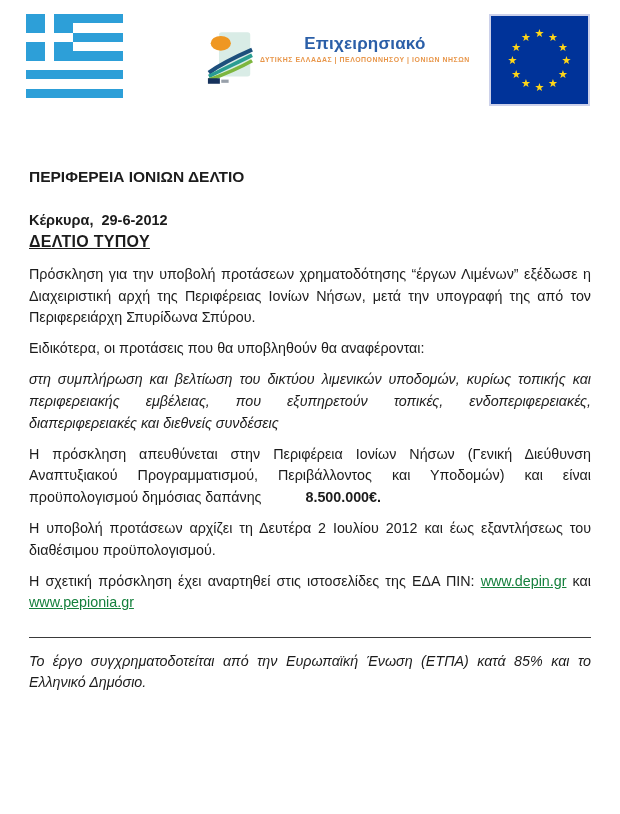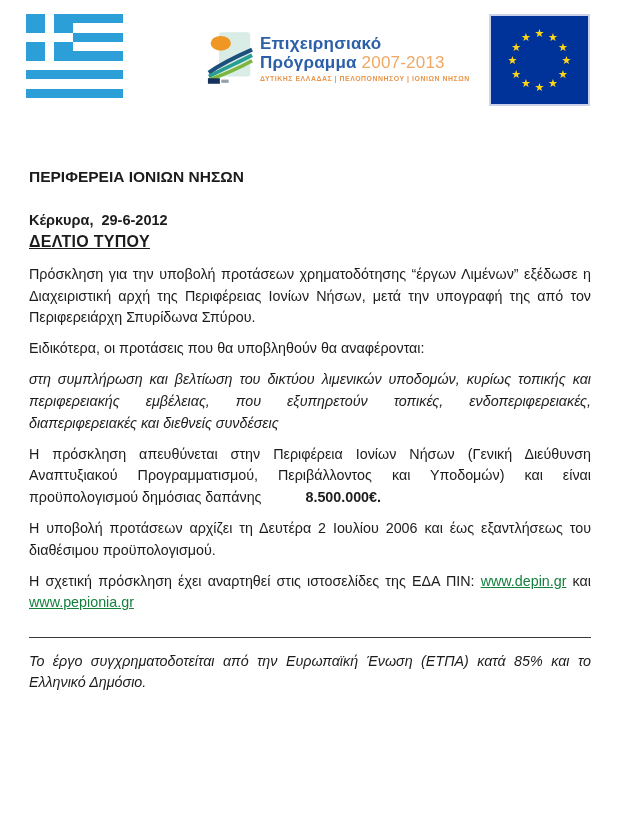--- a/index.html
+++ b/index.html
@@ -31,21 +31,21 @@
     position: absolute; left: 18.7px; top: 0;
     width: 9.33px; height: 46.7px; background: #ffffff;
   }
   .greek-flag .cross-h {
     position: absolute; left: 0; top: 18.7px;
     width: 46.7px; height: 9.33px; background: #ffffff;
   }
 
   .ep-logo { position: absolute; left: 207px; top: 29px; display: flex; }
   .ep-icon { width: 46px; height: 58px; flex: 0 0 auto; }
-  .ep-text { margin-left: 7px; margin-top: 5px; white-space: nowrap; }
+  .ep-text { margin-left: 7px; margin-top: 5px; white-space: nowrap; text-align: center; }
   .ep-line1 { font-size: 17px; font-weight: bold; color: #2b5fa8; line-height: 19px; letter-spacing: .2px; }
   .ep-line2 { font-size: 17px; font-weight: bold; color: #2b5fa8; line-height: 19px; letter-spacing: .2px; }
   .ep-years { font-weight: normal; color: #f0a862; }
   .ep-sub { font-size: 6.9px; color: #e8964a; letter-spacing: .55px; margin-top: 3px; font-weight: bold; }
 
   .eu-flag {
     position: absolute; left: 489px; top: 14px;
     width: 97px; height: 88px;
     background: #003399;
     border: 2px solid #ccd1ea;
@@ -104,21 +104,20 @@
         <rect x="13" y="2" width="34" height="48" rx="3" fill="#d9ece6"></rect>
         <ellipse cx="15" cy="14" rx="11" ry="8" fill="#ef9722"></ellipse>
         <path d="M2,46 C16,36 33,28 49,21" stroke="#1d4f7c" stroke-width="4.5" fill="none"></path>
         <path d="M2,50 C18,42 35,34 49,27" stroke="#2a9d92" stroke-width="4" fill="none"></path>
         <path d="M2,54 C18,48 35,41 49,33" stroke="#7db63e" stroke-width="4" fill="none"></path>
         <rect x="1" y="52" width="13" height="6" fill="#16325c"></rect>
         <rect x="15.5" y="53.5" width="8" height="3.5" fill="#98a0aa"></rect>
       </svg>
       <div class="ep-text">
         <div class="ep-line1">Επιχειρησιακό</div>
-        <div class="ep-line2"><span>Πρόγραμμα</span> <span class="ep-years">2007-2013</span></div>
         <div class="ep-sub">ΔΥΤΙΚΗΣ ΕΛΛΑΔΑΣ | ΠΕΛΟΠΟΝΝΗΣΟΥ | ΙΟΝΙΩΝ ΝΗΣΩΝ</div>
       </div>
     </div>
 
     <div class="eu-flag">
       <span class="eu-star" style="left:48.5px; top:17px;"></span>
       <span class="eu-star" style="left:62px;   top:20.6px;"></span>
       <span class="eu-star" style="left:71.9px; top:30.5px;"></span>
       <span class="eu-star" style="left:75.5px; top:44px;"></span>
       <span class="eu-star" style="left:71.9px; top:57.5px;"></span>
@@ -128,37 +127,37 @@
       <span class="eu-star" style="left:25.1px; top:57.5px;"></span>
       <span class="eu-star" style="left:21.5px; top:44px;"></span>
       <span class="eu-star" style="left:25.1px; top:30.5px;"></span>
       <span class="eu-star" style="left:35px;   top:20.6px;"></span>
     </div>
   </div>
 
   <div class="doc">
 
     <div class="org">
-      <div>ΠΕΡΙΦΕΡΕΙΑ ΙΟΝΙΩΝ ΝΗΣΩΝ</div>
+      <div>ΠΕΡΙΦΕΡΕΙΑ ΙΟΝΙΩΝ ΔΕΛΤΙΟ</div>
     </div>
 
     <div class="date">Κέρκυρα,  29-6-2012</div>
 
     <div class="title">ΔΕΛΤΙΟ ΤΥΠΟΥ</div>
 
     <p class="first">Πρόσκληση για την υποβολή προτάσεων χρηματοδότησης “έργων Λιμένων” εξέδωσε η Διαχειριστική αρχή της Περιφέρειας Ιονίων Νήσων, μετά την υπογραφή της από τον Περιφερειάρχη Σπυρίδωνα Σπύρου.</p>
 
 
     <p>Ειδικότερα, οι προτάσεις που θα υποβληθούν θα αναφέρονται:</p>
 
     <p class="italic">στη συμπλήρωση και βελτίωση του δικτύου λιμενικών υποδομών, κυρίως τοπικής και περιφερειακής εμβέλειας, που εξυπηρετούν τοπικές, ενδοπεριφερειακές, διαπεριφερειακές και διεθνείς συνδέσεις</p>
 
     <p><span>Η πρόσκληση απευθύνεται στην Περιφέρεια Ιονίων Νήσων (Γενική Διεύθυνση Αναπτυξιακού Προγραμματισμού, Περιβάλλοντος  και Υποδομών) και είναι προϋπολογισμού δημόσιας δαπάνης </span><span class="amount">8.500.000€.</span></p>
 
-    <p>Η υποβολή προτάσεων αρχίζει τη Δευτέρα 2 Ιουλίου 2006 και έως εξαντλήσεως του διαθέσιμου προϋπολογισμού.</p>
+    <p>Η υποβολή προτάσεων αρχίζει τη Δευτέρα 2 Ιουλίου 2012 και έως εξαντλήσεως του διαθέσιμου προϋπολογισμού.</p>
 
     <p><span>Η σχετική πρόσκληση έχει αναρτηθεί στις ιστοσελίδες της ΕΔΑ ΠΙΝ:  </span><a class="link">www.depin.gr</a><span> και  </span><a class="link">www.pepionia.gr</a></p>
 
     <hr class="rule">
 
     <p class="footer-note">Το έργο συγχρηματοδοτείται από την Ευρωπαϊκή Ένωση (ΕΤΠΑ) κατά 85% και το Ελληνικό Δημόσιο.</p>
 
   </div>
 </div>
 

